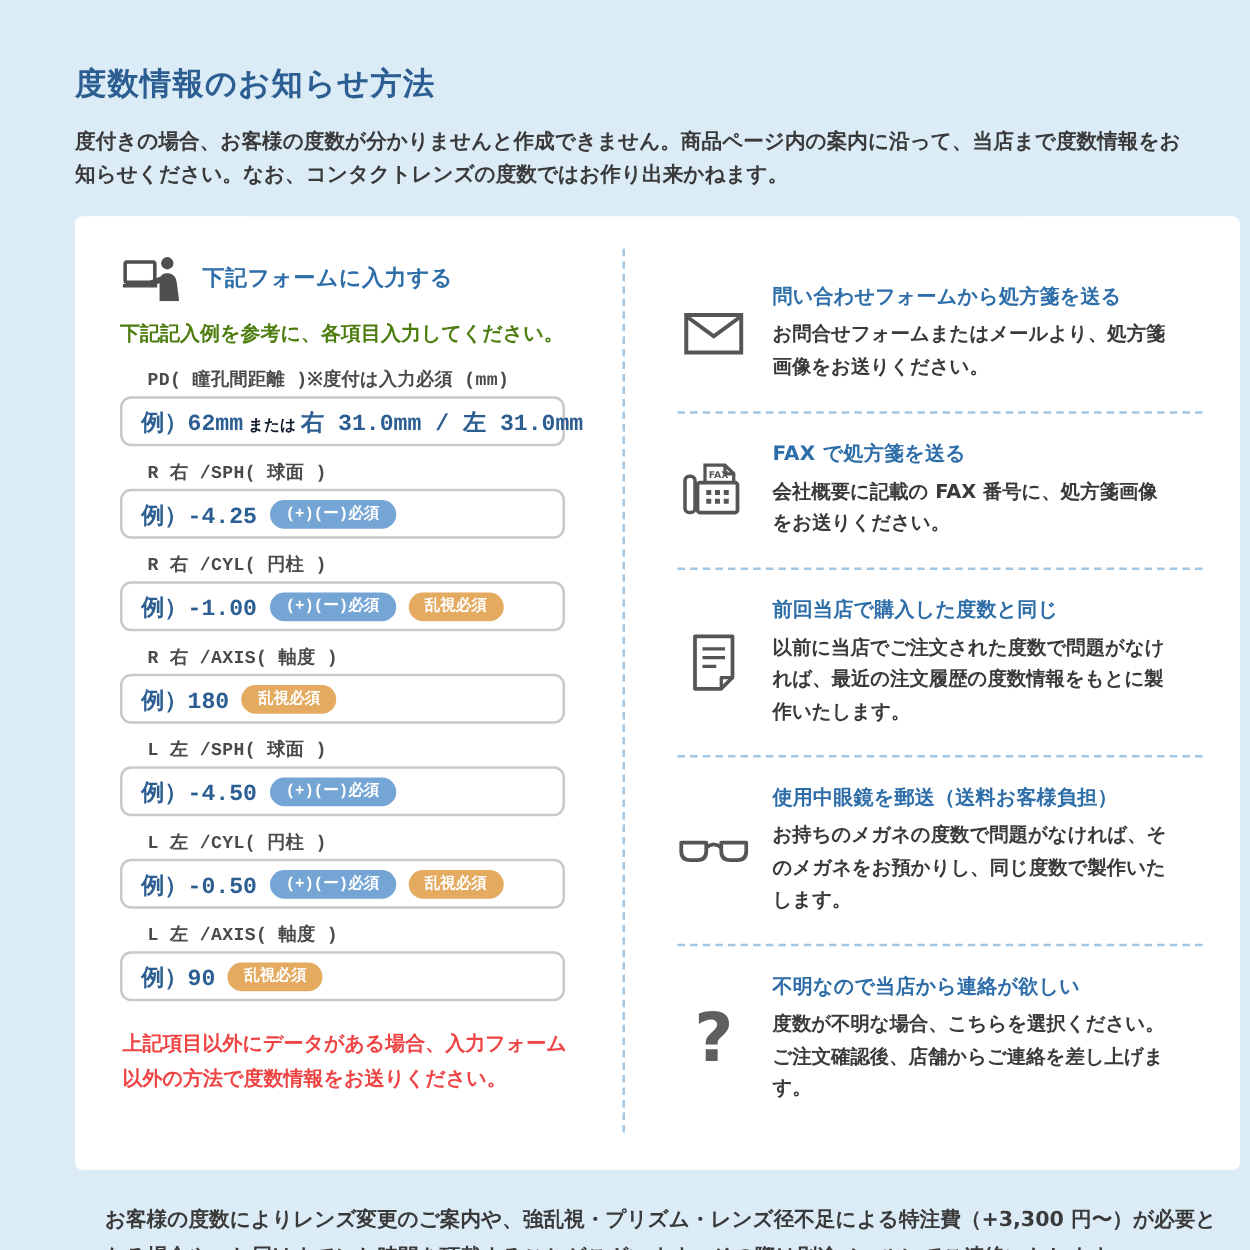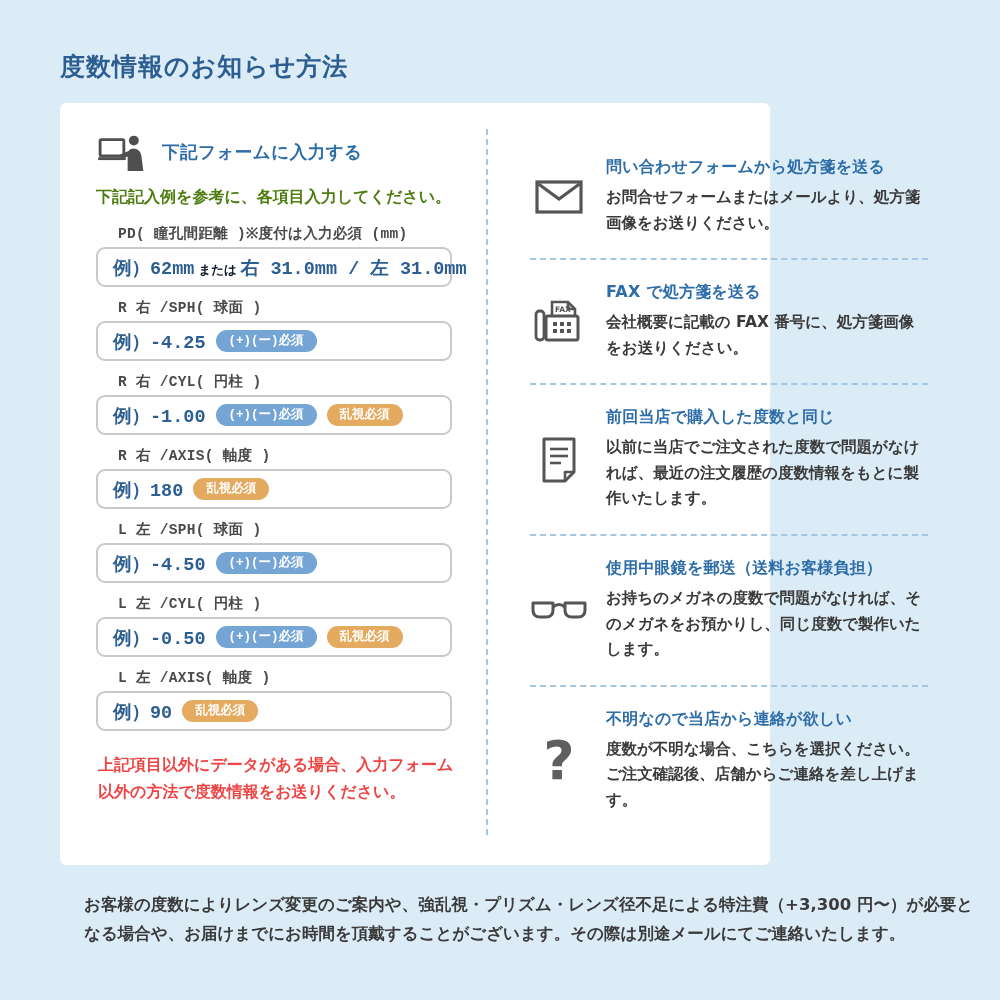--- a/index.html
+++ b/index.html
@@ -1,20 +1,20 @@
 <!DOCTYPE html>
 <html><head>
 <meta charset="utf-8">
 <style>
   html,body{margin:0;padding:0;width:1000px;height:1000px;overflow:hidden;
     background:#dcecf7;font-family:"DejaVu Sans","Liberation Sans",sans-serif;}
   .wrap{padding:50px 38px 0 60px;}
   .page-title{color:#2c5e92;font-size:25px;font-weight:bold;letter-spacing:1px;margin:0 0 16px 0;}
   .intro{color:#3a3a3a;font-size:16.5px;line-height:1.65;width:895px;font-weight:600;}
-  .panel{background:#ffffff;border-radius:6px;margin-top:20px;width:710px;min-height:717px;
+  .panel{background:#ffffff;border-radius:6px;margin-top:20px;width:932px;min-height:717px;
     display:flex;box-sizing:border-box;}
   .col-left{width:438px;box-sizing:border-box;padding:30px 18px 0 36px;}
   .col-right{flex:1;box-sizing:border-box;border-left:2px dashed #a3c6e2;padding:24px 30px 0 42px;margin:26px 0 30px 0;}
   .form-head{display:flex;align-items:center;gap:18px;margin-left:2px;}
   .form-head .ttl{color:#2d6da8;font-size:17.5px;font-weight:bold;letter-spacing:.5px;}
   .form-intro{color:#4d7c0f;font-size:16px;font-weight:600;margin:16px 0 14px 0;}
   .frow{margin-bottom:11px;font-family:Liberation Mono, monospace;}
   .flabel{color:#4a4a4a;font-size:14.5px;font-weight:bold;margin:0 0 4px 22px;letter-spacing:.3px;}
   .fbox{width:356px;height:40px;border:2px solid #c9c9c9;border-radius:9px;background:#fff;
     display:flex;align-items:center;padding-left:15px;box-sizing:border-box;}
@@ -34,20 +34,21 @@
   .qmark{font-size:54px;font-weight:bold;color:#5f5f5f;line-height:1;}
   .footnote{color:#3a3a3a;font-size:16.5px;font-weight:600;line-height:1.75;margin:26px 0 0 24px;width:890px;}
   svg{display:block;}
 </style>
 </head>
 <body>
 
 <div class="wrap">
 
   <h1 class="page-title">度数情報のお知らせ方法</h1>
+  <div class="intro">度付きの場合、お客様の度数が分かりませんと作成できません。商品ページ内の案内に沿って、当店まで度数情報をお知らせください。なお、コンタクトレンズの度数ではお作り出来かねます。</div>
 
   <div class="panel">
 
     <div class="col-left">
 
       <div class="form-head">
         <span>
           <svg width="46" height="38" viewBox="0 0 48 40">
             <rect x="2" y="7" width="25" height="17" rx="1.5" fill="none" stroke="#4f4f4f" stroke-width="3"></rect>
             <line x1="0" y1="27" x2="29" y2="27" stroke="#4f4f4f" stroke-width="3"></line>

